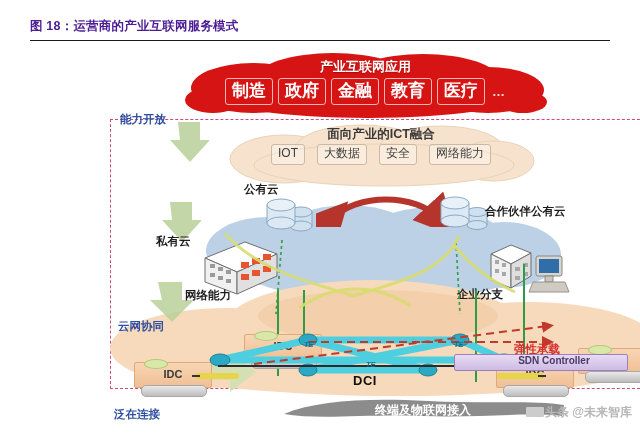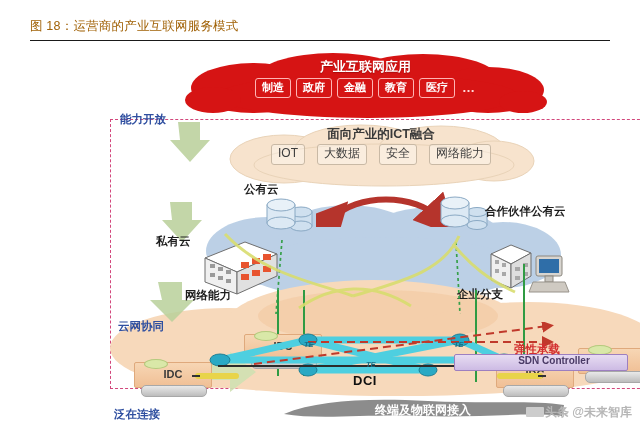--- a/index.html
+++ b/index.html
@@ -15,22 +15,22 @@
   
   #figure-header {
     position: absolute;
     left: 30px; top: 18px;
     width: 580px;
     padding-bottom: 5px;
     border-bottom: 1.5px solid #1a1a1a;
   }
   #figure-title {
     font-size: 12.5px;
-    font-weight: normal;
-    color: #a16207;
+    font-weight: bold;
+    color: #4c1d95;
     letter-spacing: 0.2px;
     white-space: nowrap;
   }
   
   #diagram-stage {
     position: absolute;
     left: 0; top: 44px;
     width: 640px; height: 390px;
     background: #ffffff;
     margin-left: 48px;
@@ -56,21 +56,21 @@
   }
   #app-chips {
     left: 135px; top: 34px; width: 365px;
     display: flex; justify-content: center; align-items: center;
     gap: 5px;
   }
   .app-chip {
     border: 1.2px solid #ffb4b4;
     border-radius: 3px;
     color: #ffffff;
-    font-size: 11px;
+    font-size: 17px;
     font-weight: bold;
     padding: 2px 6px 3px 6px;
     line-height: 1.15;
     white-space: nowrap;
   }
   #app-ellipsis {
     color: #ffd8d8; font-size: 13px; font-weight: bold;
     letter-spacing: 1px; padding-left: 2px;
   }
 

